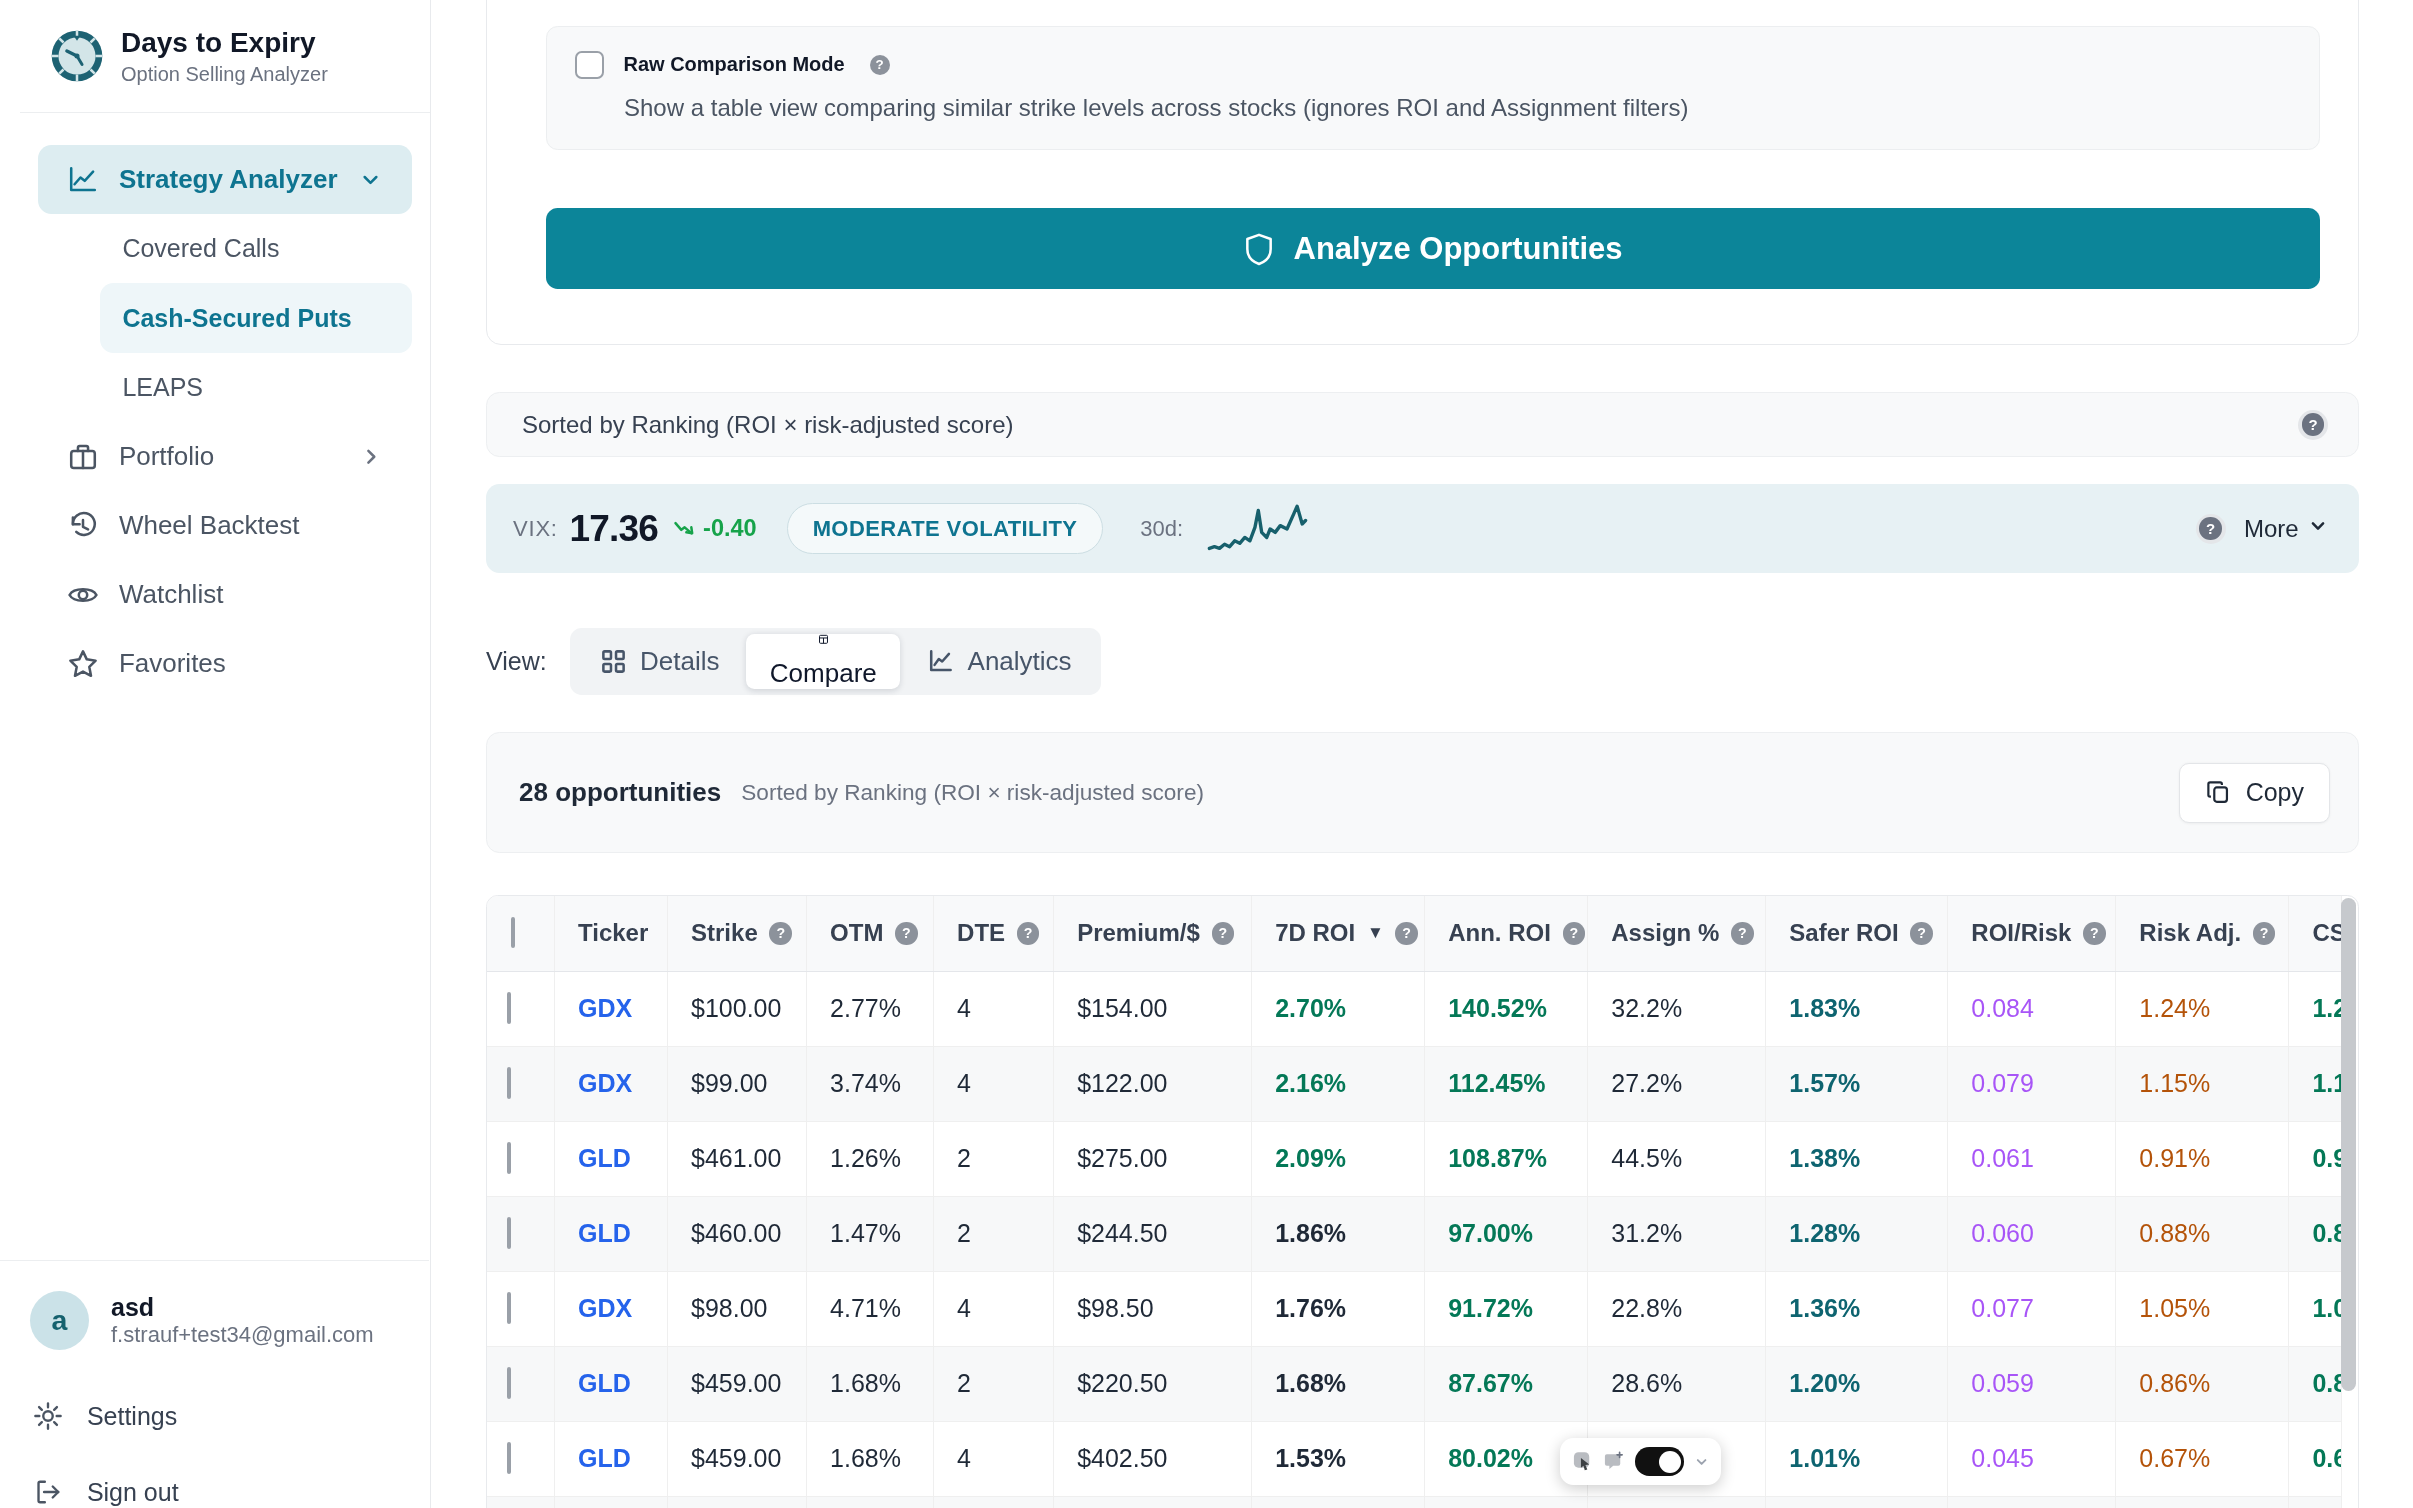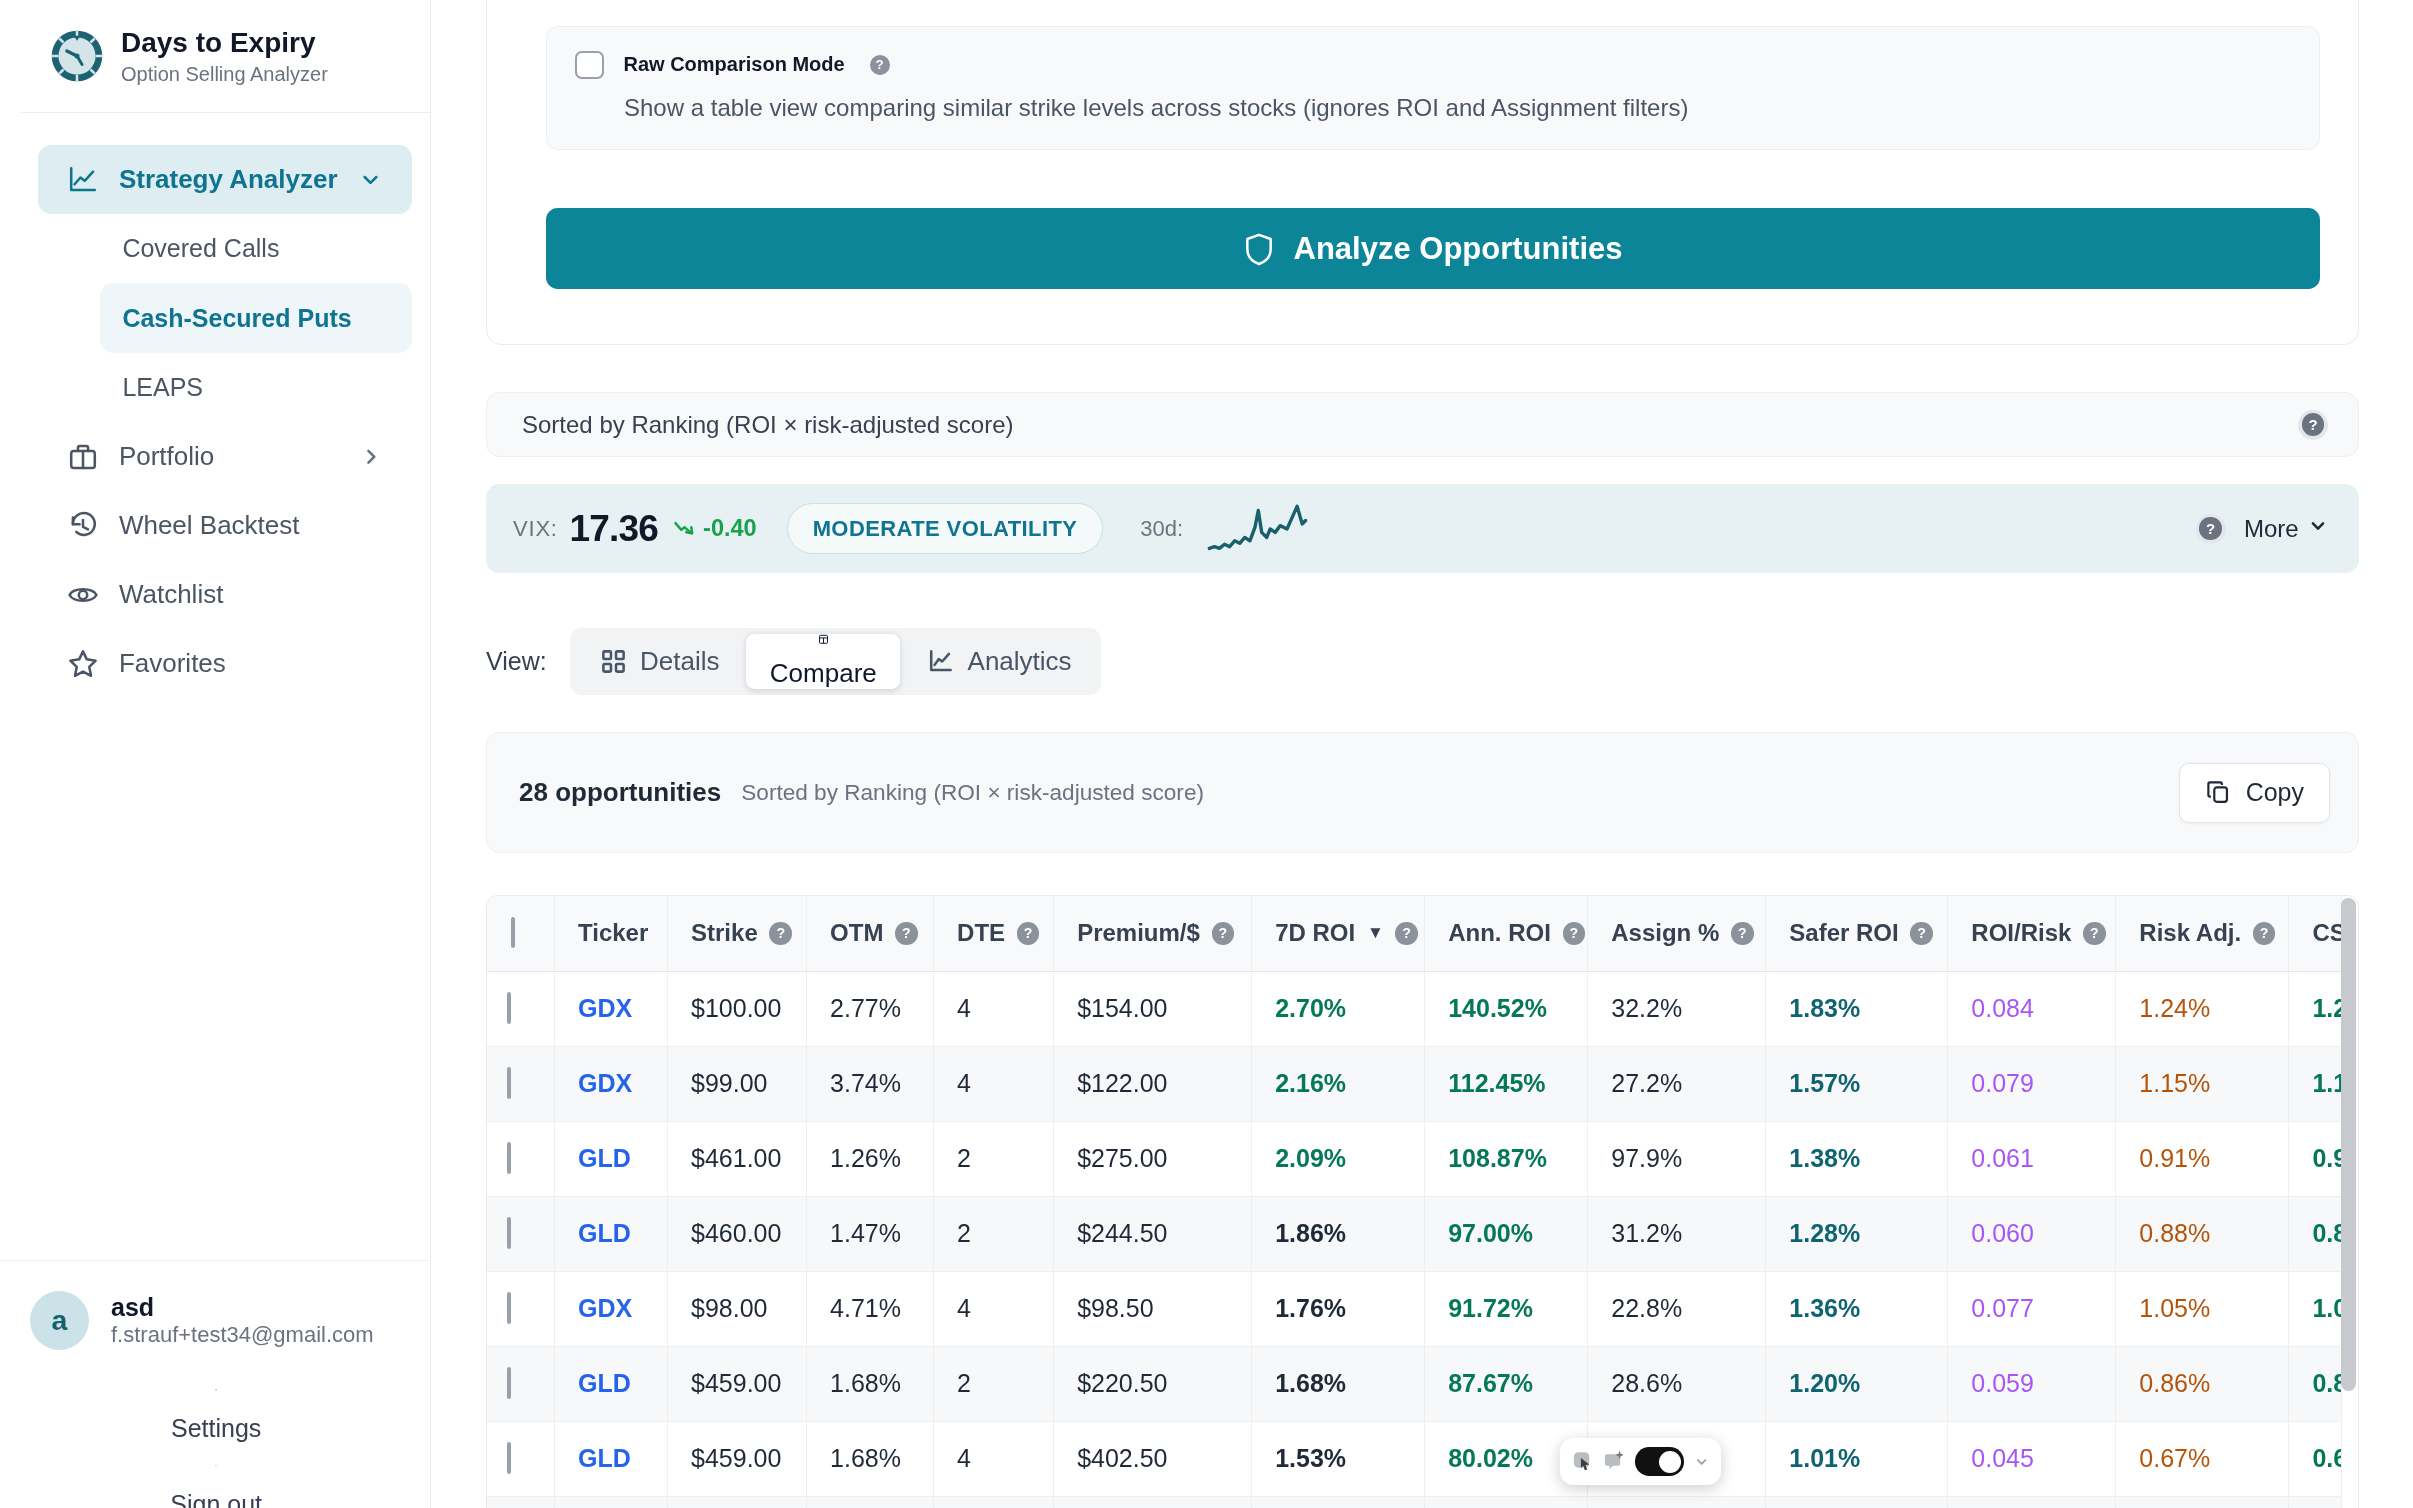--- a/index.html
+++ b/index.html
@@ -26,21 +26,21 @@
     margin-left:62px; padding-left:22px; height:70px; }
   .user-section { position:absolute; left:0; top:1260px; width:429px;
     border-top:1.7px solid #eceef0; padding:30px; }
   .user-row { display:flex; align-items:center; gap:22px; }
   .avatar { width:59px; height:59px; border-radius:50%; background:#cbe2e8;
     display:flex; align-items:center; justify-content:center;
     font-size:28.5px; font-weight:bold; color:#15616e; }
   .user-name { font-size:25px; font-weight:600; color:#111827; }
   .user-email { font-size:22px; color:#6b7280; }
   .user-action { display:flex; align-items:center; gap:23.5px; height:54px;
-    margin-top:22px; font-size:25px; color:#374151; cursor:pointer; padding-left:3.4px;flex-direction:column; }
+    margin-top:22px; font-size:25px; color:#374151; cursor:pointer; padding-left:3.4px; }
   .user-action .nicon { width:30px; height:30px; }
 
   
   .main { position:absolute; left:431px; top:0; width:1983px; height:1508px; }
   .block { position:absolute; left:55px; width:1873px; }
 
   .top-card { top:-34px; height:379px; background:#fff; border:1.7px solid #e8eaed;
     border-radius:15px; padding:59px 38px 0 59px; }
   .raw-card { height:124px; background:#f8f9fa; border:1.7px solid #eceef0;
     border-radius:11.7px; padding:23.5px 0 0 28px; }
@@ -467,21 +467,21 @@
   </tr>
           <tr>
     <td class="cb-cell"><span class="checkbox" style="width:27px;height:27px;"></span></td>
     <td class="c-link">GLD</td>
     <td>$461.00</td>
     <td>1.26%</td>
     <td>2</td>
     <td>$275.00</td>
     <td class="c-bold c-green">2.09%</td>
     <td class="c-green">108.87%</td>
-    <td>97.9%</td>
+    <td>44.5%</td>
     <td class="c-teal">1.38%</td>
     <td class="c-purple">0.061</td>
     <td class="c-amber">0.91%</td>
     <td class="c-green">0.91</td>
   </tr>
           <tr class="alt">
     <td class="cb-cell"><span class="checkbox" style="width:27px;height:27px;"></span></td>
     <td class="c-link">GLD</td>
     <td>$460.00</td>
     <td>1.47%</td>

